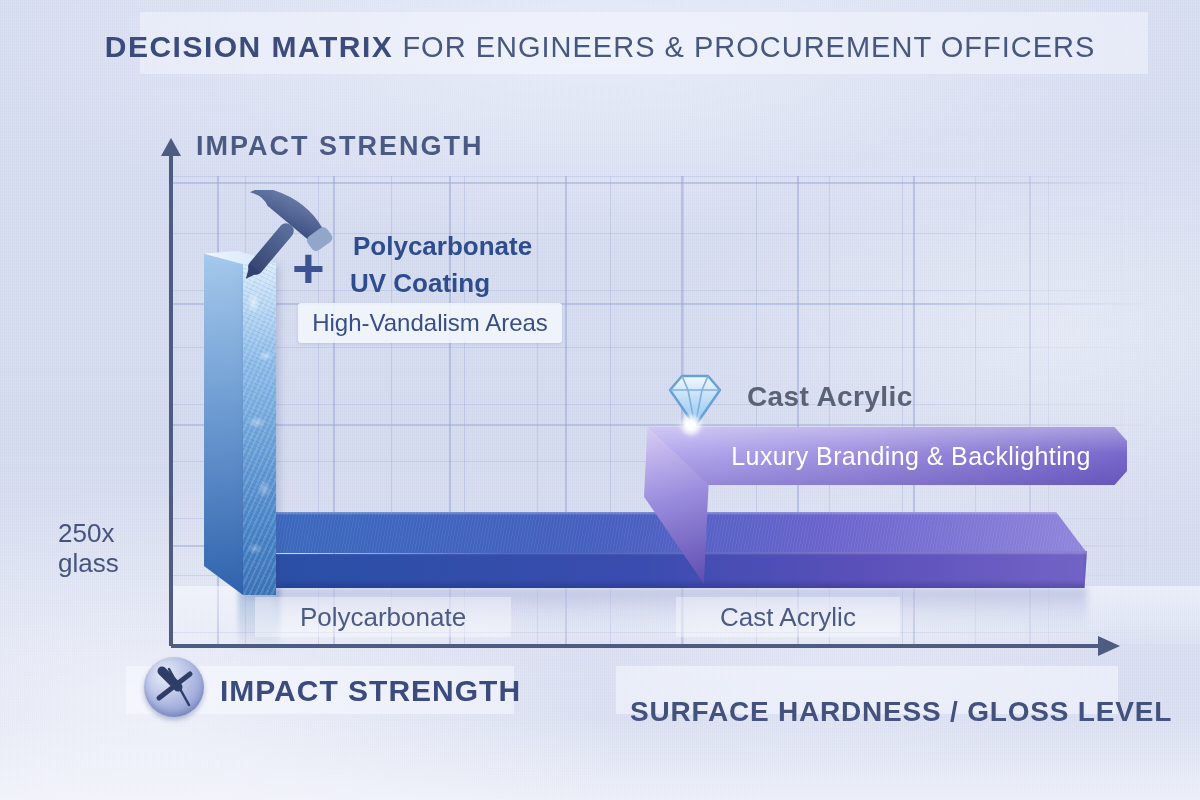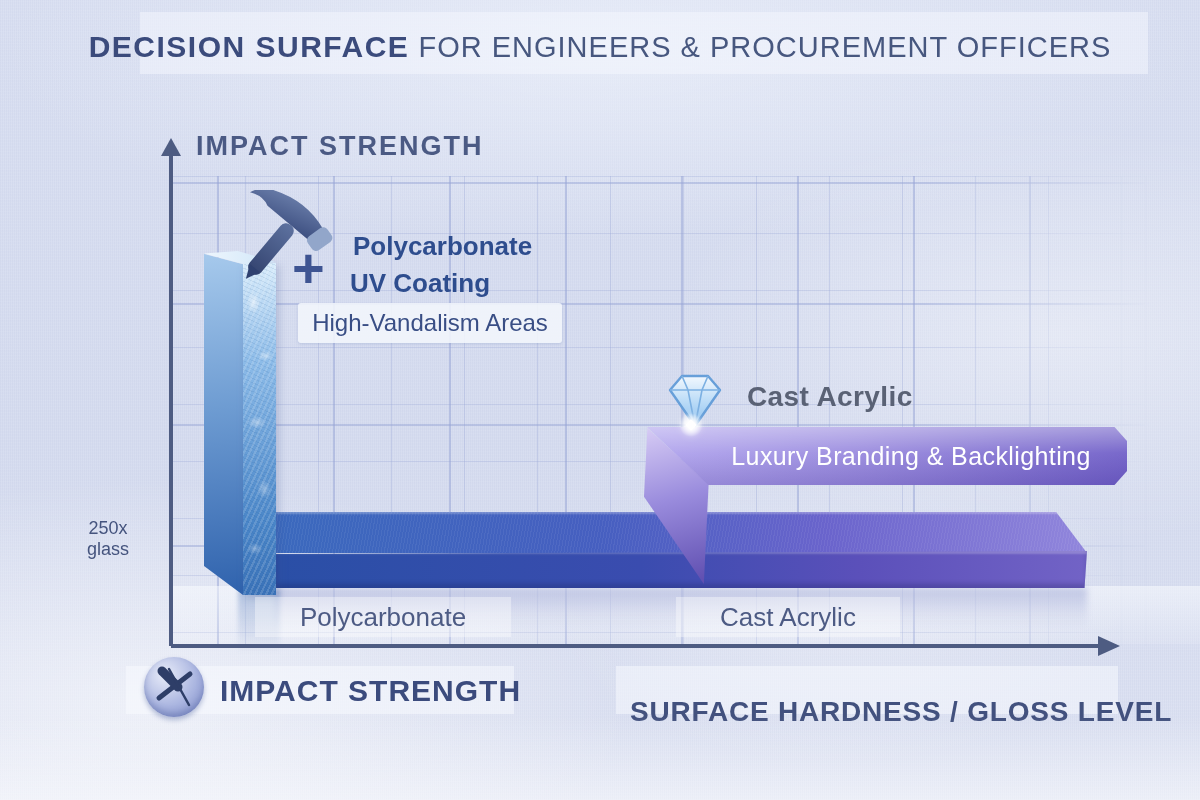--- a/index.html
+++ b/index.html
@@ -30,21 +30,21 @@
     background-position:45px 0,0 0,0 6px,0 0;
     -webkit-mask-image:linear-gradient(to right,#000 76%,transparent 99%);
     mask-image:linear-gradient(to right,#000 76%,transparent 99%);
   }
   
   .y-axis{left:169px;top:154px;width:4px;height:492px;background:#4e5c82;}
   .y-arrow{left:161px;top:138px;width:0;height:0;border-left:10px solid transparent;border-right:10px solid transparent;border-bottom:18px solid #4e5c82;}
   .x-axis{left:171px;top:644px;width:930px;height:4px;background:#4e5c82;}
   .x-arrow{left:1098px;top:636px;width:0;height:0;border-top:10px solid transparent;border-bottom:10px solid transparent;border-left:22px solid #4e5c82;}
   .y-label-top{left:196px;top:131px;font-size:27px;font-weight:700;letter-spacing:2px;color:#4b5a84;white-space:nowrap;}
-  .y-tick{left:58px;top:518px;width:100px;text-align:center;font-size:18px;color:#45547e;line-height:1.16;}
+  .y-tick{left:58px;top:518px;width:100px;text-align:left;font-size:26px;color:#45547e;line-height:1.16;}
   
   .refl-band{left:172px;top:586px;width:1028px;height:58px;background:linear-gradient(180deg,rgba(250,252,255,.55),rgba(250,252,255,.12));}
   .refl-floor{left:275px;top:588px;width:812px;height:42px;background:linear-gradient(180deg,rgba(92,104,182,.30),rgba(110,120,190,.08) 65%,transparent);filter:blur(3px);}
   .refl-slab{left:238px;top:590px;width:42px;height:74px;background:linear-gradient(180deg,rgba(70,110,180,.35),transparent 85%);filter:blur(2px);}
   
   .floor-top{left:275px;top:512px;width:812px;height:41px;clip-path:polygon(0 0,96.2% 0,100% 100%,0 100%);
     background:
       repeating-linear-gradient(100deg, rgba(255,255,255,.06) 0 1px, transparent 1px 3px),
       linear-gradient(90deg,#3b69bd 0%,#465fc0 40%,#6a64cc 68%,#9186dc 100%);
     box-shadow:inset 0 2px 2px rgba(255,255,255,.28);}
@@ -106,21 +106,21 @@
   .legend-surface{left:630px;top:675px;font-size:28px;font-weight:700;letter-spacing:.8px;color:#42517e;white-space:nowrap;margin-top:21px;}
   .haze{left:0;top:716px;width:1200px;height:84px;background:linear-gradient(180deg,rgba(255,255,255,0),rgba(255,255,255,.48));}
 </style>
 </head>
 <body>
 
 <div id="stage">
 
   <div class="abs title-band"></div>
   <div class="abs title">
-    <b>DECISION SURFACE</b><span> FOR ENGINEERS &amp; PROCUREMENT OFFICERS</span>
+    <b>DECISION MATRIX</b><span> FOR ENGINEERS &amp; PROCUREMENT OFFICERS</span>
   </div>
 
   <div class="abs grid"></div>
 
   <div class="abs refl-band"></div>
   <div class="abs refl-floor"></div>
   <div class="abs refl-slab"></div>
 
   <div class="abs floor-top"></div>
   <div class="abs floor-front"></div>

